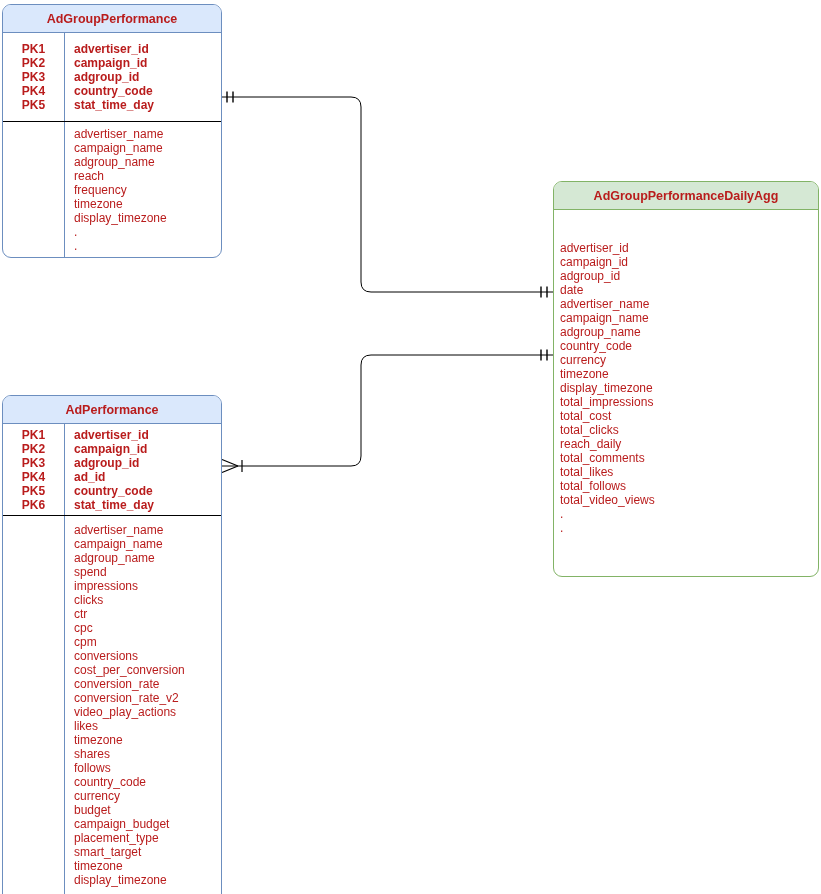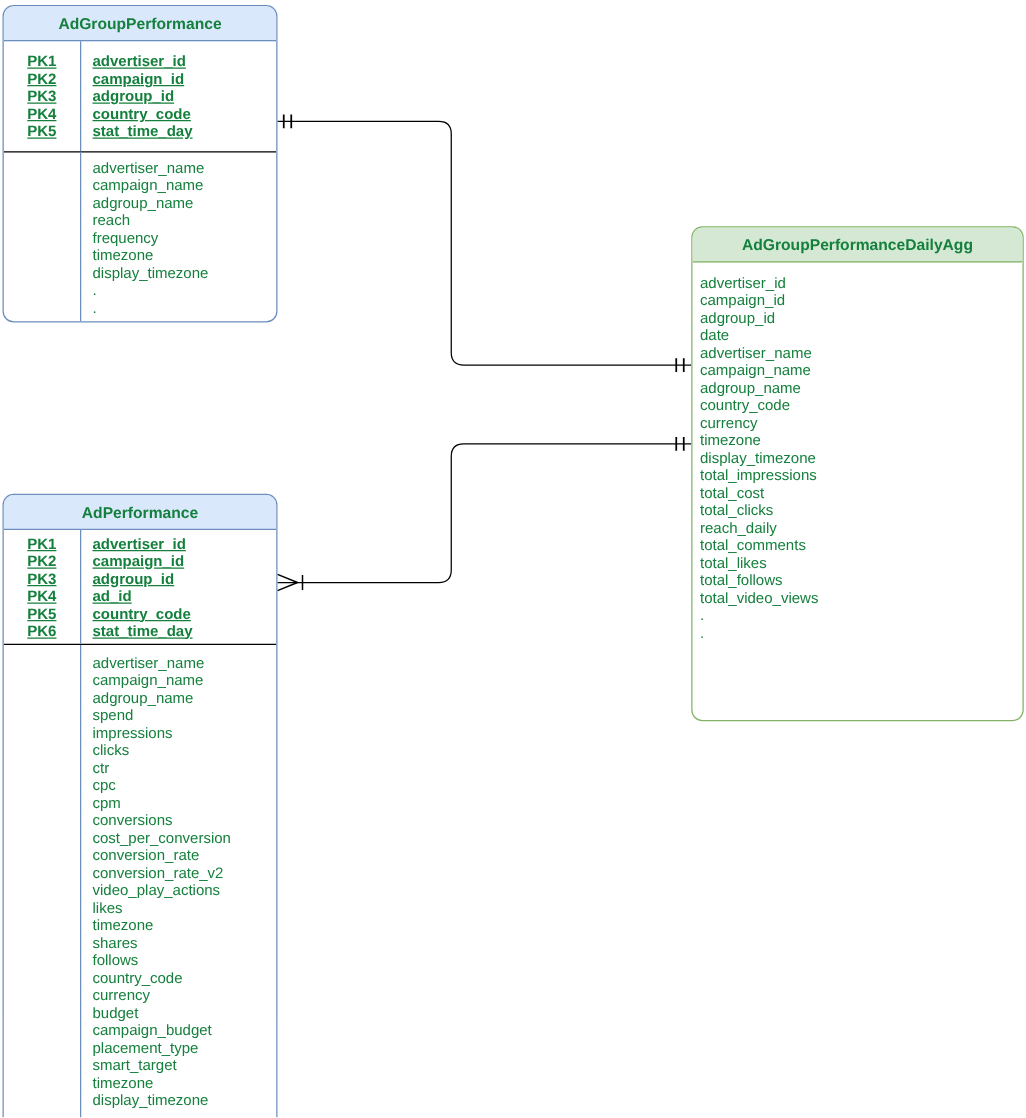--- a/index.html
+++ b/index.html
@@ -3,42 +3,42 @@
 <meta charset="utf-8">
 <style>
   html, body { margin: 0; padding: 0; background: #ffffff; }
   .canvas {
     position: relative;
     width: 821px;
     height: 894px;
     background: #ffffff;
     font-family: "Liberation Sans", sans-serif;
     font-size: 12px;
-    color: #15803d;
+    color: #b91c1c;
     overflow: hidden;
   }
   .connectors {
     position: absolute;
     left: 0; top: 0;
     width: 821px; height: 894px;
     pointer-events: none;
   }
   .connectors path { pointer-events: stroke; }
   .erd-table {
     position: absolute;
     box-sizing: border-box;
     background: #ffffff;
     border: 1px solid;
     border-radius: 9px;
     overflow: hidden;
     display: flex;
     flex-direction: column;
   }
   .erd-table.blue  { border-color: #6c8ebf; }
-  .erd-table.green { border-color: #82b366; }
+  .erd-table.green { border-color: #82b366; gap: 22px; }
   .erd-header {
     height: 27px;
     flex: 0 0 27px;
     display: flex;
     align-items: center;
     justify-content: center;
     font-weight: bold;
     font-size: 12.5px;
     border-bottom: 1px solid;
   }
@@ -59,21 +59,21 @@
   }
   .right-col {
     flex: 1 1 auto;
     display: flex;
     flex-direction: column;
     justify-content: center;
     padding-left: 9px;
     box-sizing: border-box;
   }
   .row { line-height: 14px; height: 14px; white-space: nowrap; }
-  .row.pk { font-weight: bold; text-decoration: underline; }
+  .row.pk { font-weight: bold; }
   .green-body {
     flex: 1 1 auto;
     display: flex;
     flex-direction: column;
     padding: 9px 0 0 6px;
     box-sizing: border-box;
   }
 </style>
 </head>
 <body>

